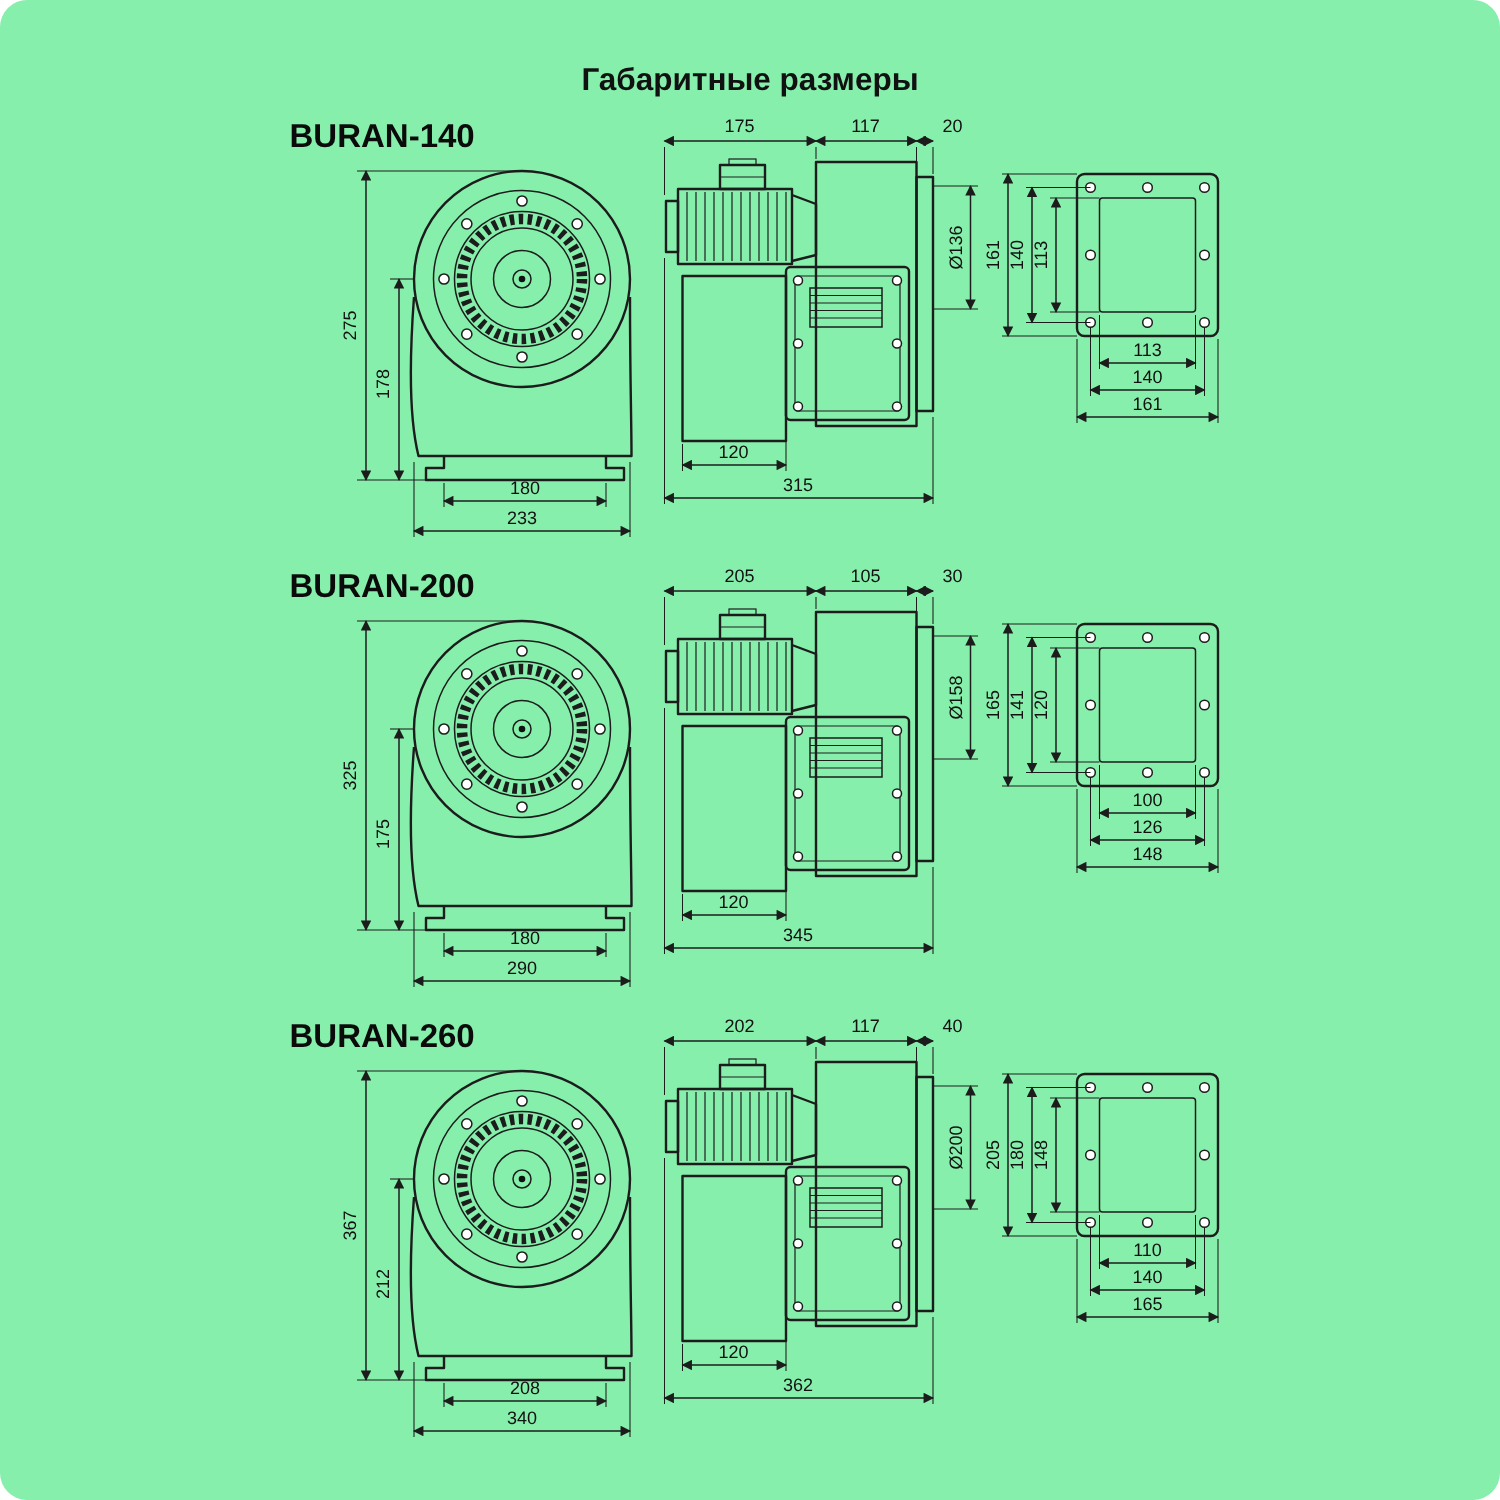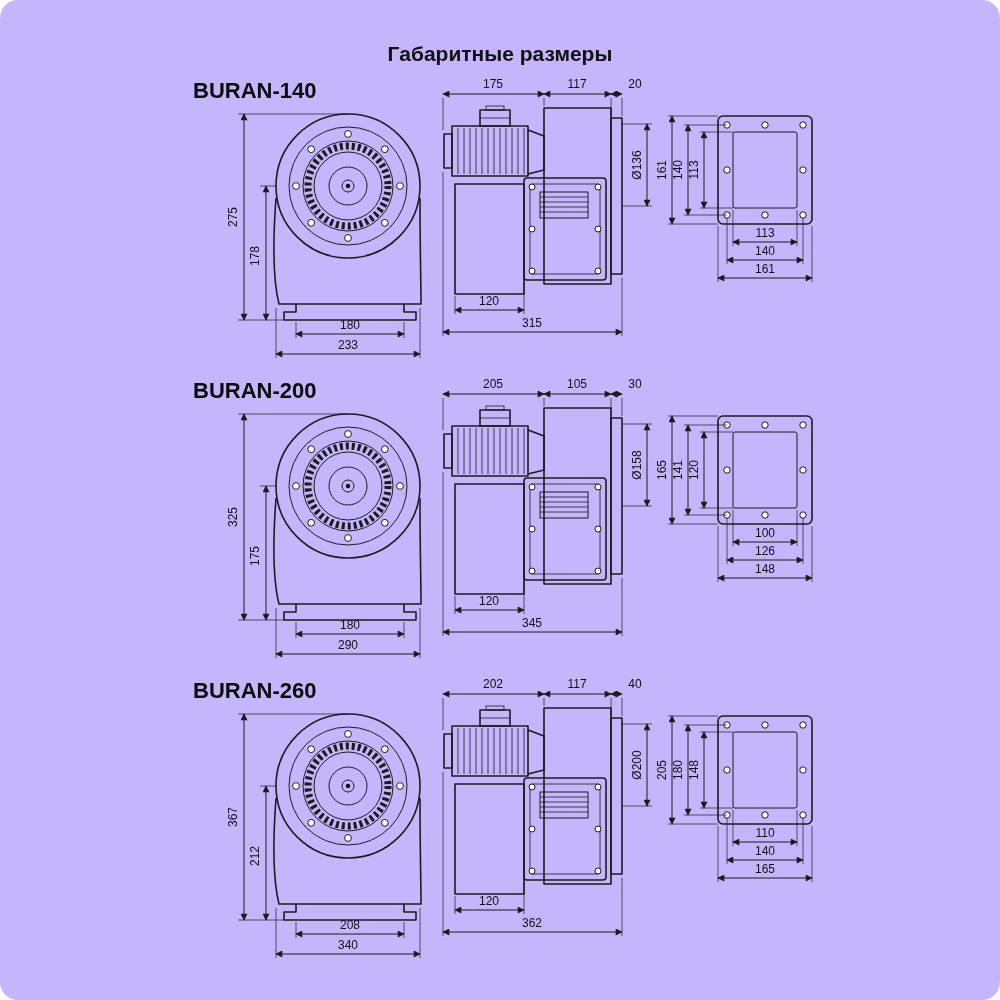--- a/index.html
+++ b/index.html
@@ -1,16 +1,16 @@
 <!DOCTYPE html>
 <html><head>
 <meta charset="utf-8">
 <style>
   html,body{margin:0;padding:0;background:#fff;}
-  .page{width:1000px;height:1000px;background:#c4b5fd;border-radius:18px;overflow:hidden;
+  .page{width:1000px;height:1000px;background:#86efac;border-radius:18px;overflow:hidden;
         font-family:"Liberation Sans",sans-serif;color:#111;}
   .page-title{padding-top:42px;text-align:center;font-size:21px;font-weight:700;color:#111;}
   #rows svg{display:block;}
   
   .outline{fill:none;stroke:#1c1c1c;stroke-width:1.6;stroke-linejoin:round;}
   .thin{fill:none;stroke:#1c1c1c;stroke-width:1;}
   .xtra{fill:none;stroke:#1c1c1c;stroke-width:.8;}
   .dim{stroke:#1c1c1c;stroke-width:1;marker-start:url(#arr);marker-end:url(#arr);}
   .ext{stroke:#1c1c1c;stroke-width:.7;}
   .hole{fill:#fff;stroke:#1c1c1c;stroke-width:1;}

